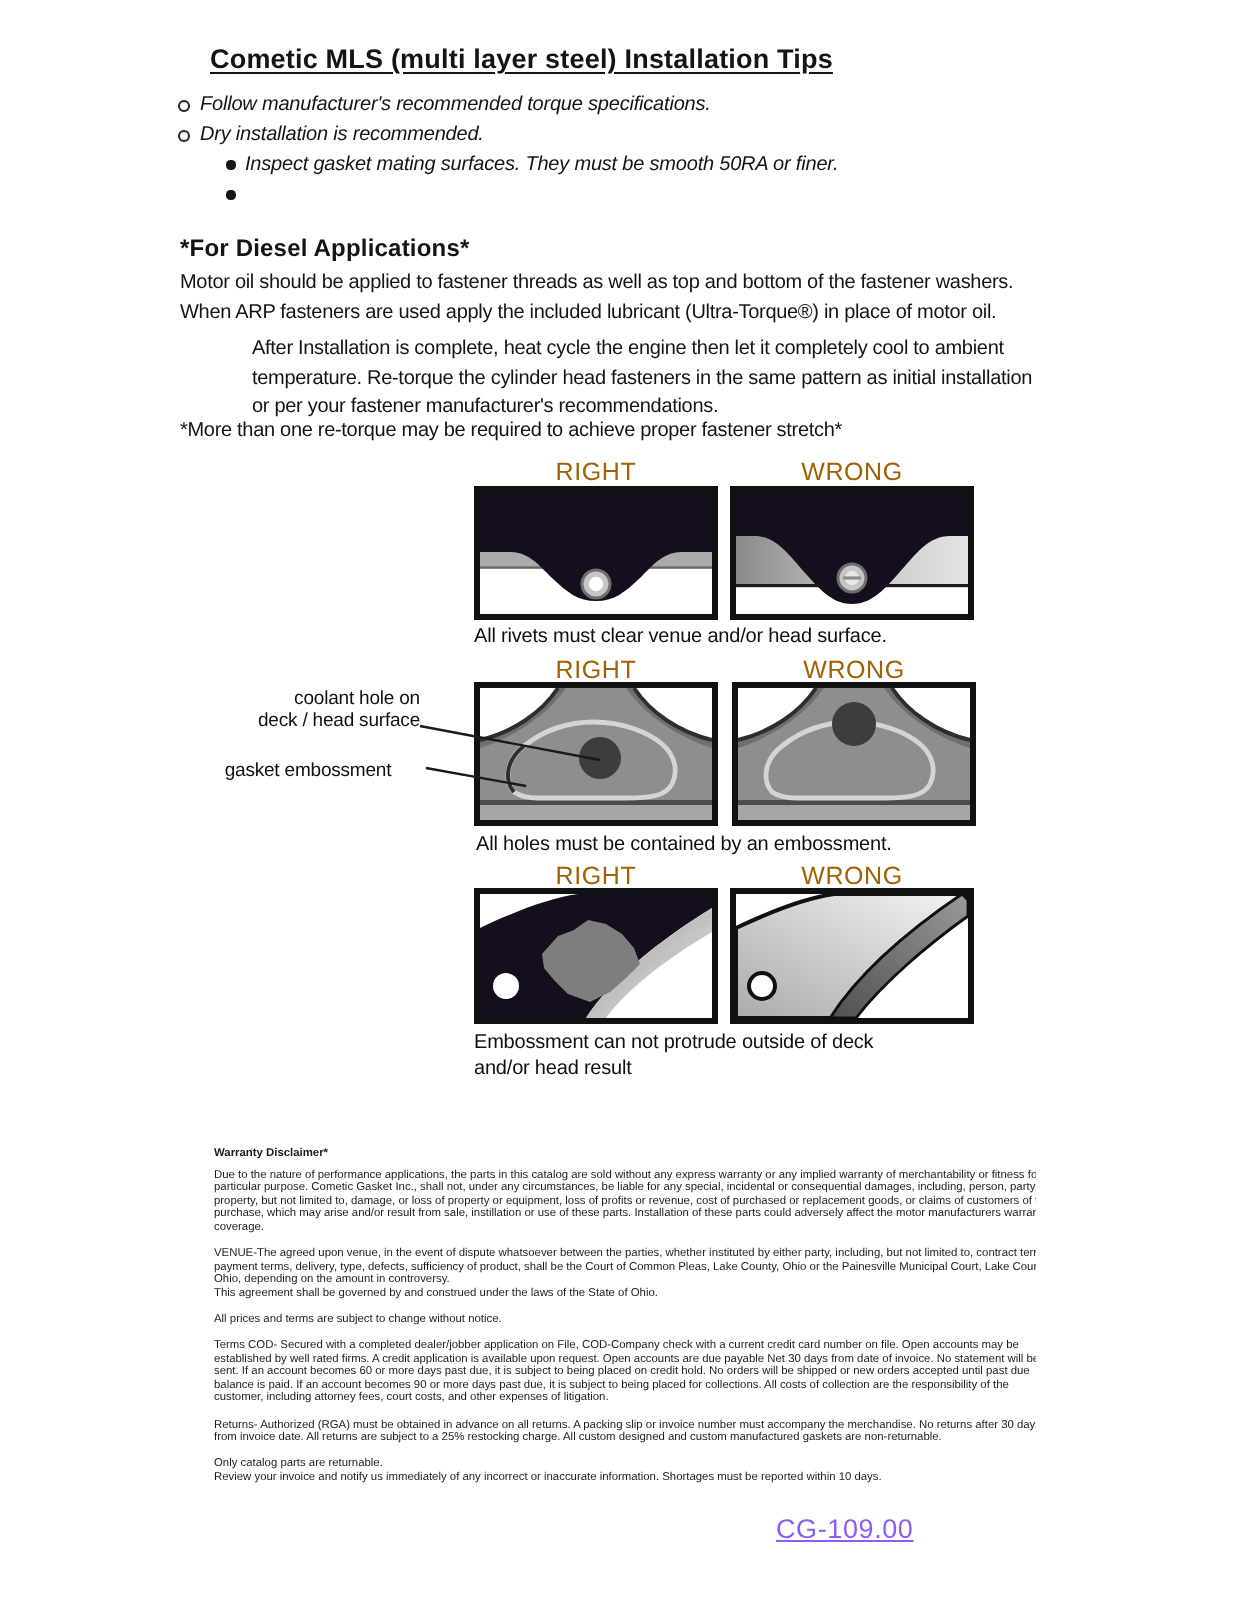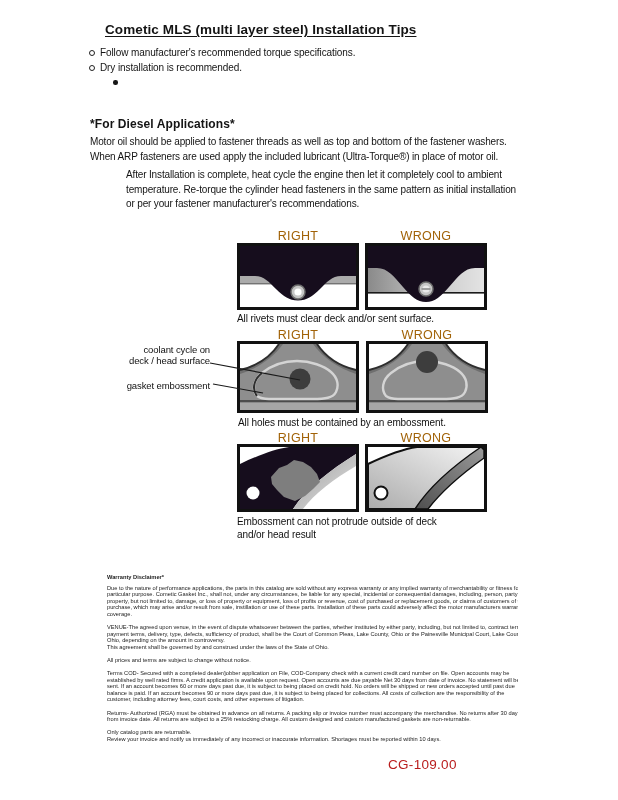--- a/index.html
+++ b/index.html
@@ -9,70 +9,75 @@
   }
   .abs { position:absolute; }
   .pre { white-space:pre-line; }
 
   .title {
     left:105px; top:22px; font-size:13.5px; font-weight:bold;
     text-decoration:underline; text-underline-offset:2px; letter-spacing:.1px;
     white-space:nowrap;
   }
   .tips { left:89px; top:45px; font-size:10px; letter-spacing:-.1px; }
-  .tip-row { display:flex; align-items:center; height:15px; white-space:nowrap; }
+  .tip-row { display:flex; align-items:center; height:15px; white-space:nowrap;font-style:italic; }
   .tip-row.sub { margin-left:24px; }
   .mk { flex:0 0 auto; margin-right:5px; }
   .mk-open { width:4px; height:4px; border:1px solid #222; border-radius:50%; }
   .mk-fill { width:4.5px; height:4.5px; background:#161616; border-radius:50%; }
 
   .diesel-h { left:90px; top:117px; font-size:12px; font-weight:bold; letter-spacing:.1px; }
   .body-p { left:90px; font-size:10px; line-height:14.6px; letter-spacing:-.15px; width:500px; }
 
   .rw-label { top:0; width:122px; text-align:center; font-size:12.5px; letter-spacing:.3px; color:#a16207; }
   .caption { font-size:10px; letter-spacing:-.1px; line-height:13px; color:#101010; }
 
   .side-label { font-size:9.5px; line-height:11px; text-align:right; letter-spacing:-.1px; color:#101010; }
 
   .fineprint { left:107px; top:574px; width:419px; font-size:5.7px; line-height:6.6px; letter-spacing:0; color:#1c1c1c; }
   .fineprint .fp-h { font-weight:bold; margin:0 0 4px 0; }
   .fineprint p { margin:0 0 6.5px 0; }
   .fineprint .tight { margin:0; }
 
-  .footer-code { left:388px; top:757px; font-size:13.5px; letter-spacing:.3px; color:#b91c1c; }
+  .footer-code { left:388px; top:757px; font-size:13.5px; letter-spacing:.3px; color:#8b5cf6;text-decoration:underline; }
 
   svg { display:block; }
 </style>
 </head>
 <body>
 
 <div class="page">
 
   <div class="abs title">Cometic MLS (multi layer steel) Installation Tips</div>
 
   <div class="abs tips">
     <div class="tip-row">
       <span class="mk mk-open"></span>
       <span>Follow manufacturer's recommended torque specifications.</span>
     </div>
     <div class="tip-row">
       <span class="mk mk-open"></span>
       <span>Dry installation is recommended.</span>
+    </div>
+    <div class="tip-row sub">
+      <span class="mk mk-fill"></span>
+      <span>Inspect gasket mating surfaces.  They must be smooth 50RA or finer.</span>
     </div>
     <div class="tip-row sub">
       <span class="mk mk-fill"></span>
     </div>
   </div>
 
   <div class="abs diesel-h">*For Diesel Applications*</div>
   <div class="abs body-p pre" style="top:135px;">Motor oil should be applied to fastener threads as well as top and bottom of the fastener washers.
 When ARP fasteners are used apply the included lubricant (Ultra-Torque®) in place of motor oil.</div>
   <div class="abs body-p pre" style="top:168px;margin-left:36px;">After Installation is complete, heat cycle the engine then let it completely cool to ambient
 temperature. Re-torque the cylinder head fasteners in the same pattern as initial installation
 or per your fastener manufacturer's recommendations.</div>
+  <div class="abs body-p" style="top:209px;">*More than one re-torque may be required to achieve proper fastener stretch*</div>
 
   <div class="abs rw-label" style="left:237px; top:229px;">RIGHT</div>
   <div class="abs rw-label" style="left:365px; top:229px;">WRONG</div>
 
   <svg class="abs" style="left:237px; top:243px;" width="122" height="67" viewBox="0 0 122 67">
     <rect x="1.5" y="1.5" width="119" height="64" fill="#ffffff" stroke="#111" stroke-width="3"></rect>
     <rect x="3" y="33" width="116" height="8" fill="#ababab"></rect>
     <rect x="3" y="40.2" width="116" height="1.2" fill="#666"></rect>
     <path d="M3,3 H119 V33 H104 C95,33 90,39 83,46 C75,53.5 70,57.5 61,57.5 C52,57.5 47,53.5 39,46 C32,39 27,33 18,33 H3 Z" fill="#160d1d"></path>
     <circle cx="61" cy="49" r="7" fill="#c6c6c6" stroke="#6e6e6e" stroke-width="1.5"></circle>
@@ -89,28 +94,28 @@
     </defs>
     <rect x="1.5" y="1.5" width="119" height="64" fill="#ffffff" stroke="#111" stroke-width="3"></rect>
     <rect x="3" y="25" width="116" height="25" fill="url(#g1w)"></rect>
     <rect x="3" y="49" width="116" height="1.6" fill="#1a1a1a"></rect>
     <path d="M3,3 H119 V25 H110 C99,25 93,34 84,44 C76,53 70,59 61,59 C52,59 46,53 38,44 C29,34 23,25 12,25 H3 Z" fill="#160d1d"></path>
     <circle cx="61" cy="46" r="7" fill="#c6c6c6" stroke="#6e6e6e" stroke-width="1.5"></circle>
     <circle cx="61" cy="46" r="3.6" fill="#e9e9e9"></circle>
     <rect x="56.5" y="45.2" width="9" height="1.6" fill="#8a8a8a"></rect>
   </svg>
 
-  <div class="abs caption" style="left:237px; top:312px;">All rivets must clear deck and/or sent surface.</div>
+  <div class="abs caption" style="left:237px; top:312px;">All rivets must clear venue and/or head surface.</div>
 
   <div class="abs rw-label" style="left:237px; top:328px;">RIGHT</div>
   <div class="abs rw-label" style="left:366px; top:328px;">WRONG</div>
 
-  <div class="abs side-label pre" style="left:110px; top:344px; width:100px;">coolant cycle on
+  <div class="abs side-label pre" style="left:110px; top:344px; width:100px;">coolant hole on
 deck / head surface</div>
-  <div class="abs side-label" style="left:98px; top:380px; width:112px;">gasket embossment</div>
+  <div class="abs side-label" style="left:98px; top:380px; width:112px;text-align:center;">gasket embossment</div>
 
   <svg class="abs" style="left:237px; top:341px;" width="122" height="72" viewBox="0 0 122 72">
     <rect x="1.5" y="1.5" width="119" height="69" fill="#8e8e8e" stroke="#111" stroke-width="3"></rect>
     <path d="M3,3 H46 C36,17 21,27 3,33 Z" fill="#6f6f6f"></path>
     <path d="M3,3 H42 C34,15 20,25 3,29 Z" fill="#ffffff"></path>
     <path d="M42,3 C34,15 20,25 3,29" stroke="#2e2e2e" stroke-width="2" fill="none"></path>
     <path d="M119,3 H76 C86,17 101,27 119,33 Z" fill="#6f6f6f"></path>
     <path d="M119,3 H80 C88,15 102,25 119,29 Z" fill="#ffffff"></path>
     <path d="M80,3 C88,15 102,25 119,29" stroke="#2e2e2e" stroke-width="2" fill="none"></path>
     <rect x="3" y="59" width="116" height="2.5" fill="#4c4c4c"></rect>

